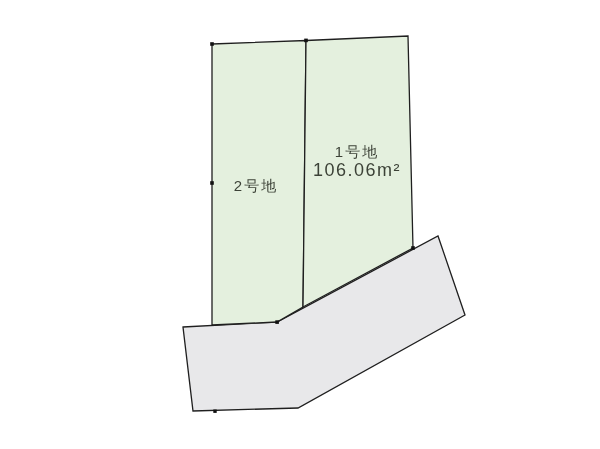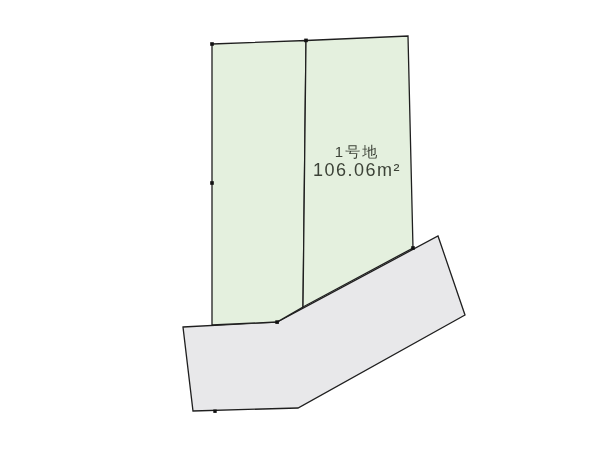--- a/index.html
+++ b/index.html
@@ -71,15 +71,16 @@
       <rect class="dot" x="213.3" y="409.5" width="3.4" height="3.4"></rect>
     </g>
   </svg>
 
   <div class="plot-label" style="left:357px; top:156px;">
     <div class="plot-name">1号地</div>
     <div class="plot-area">106.06m²</div>
   </div>
 
   <div class="plot-label" style="left:256px; top:180px;">
+    <div class="plot-name">2号地</div>
   </div>
 
 </div>
 
 </body></html>

